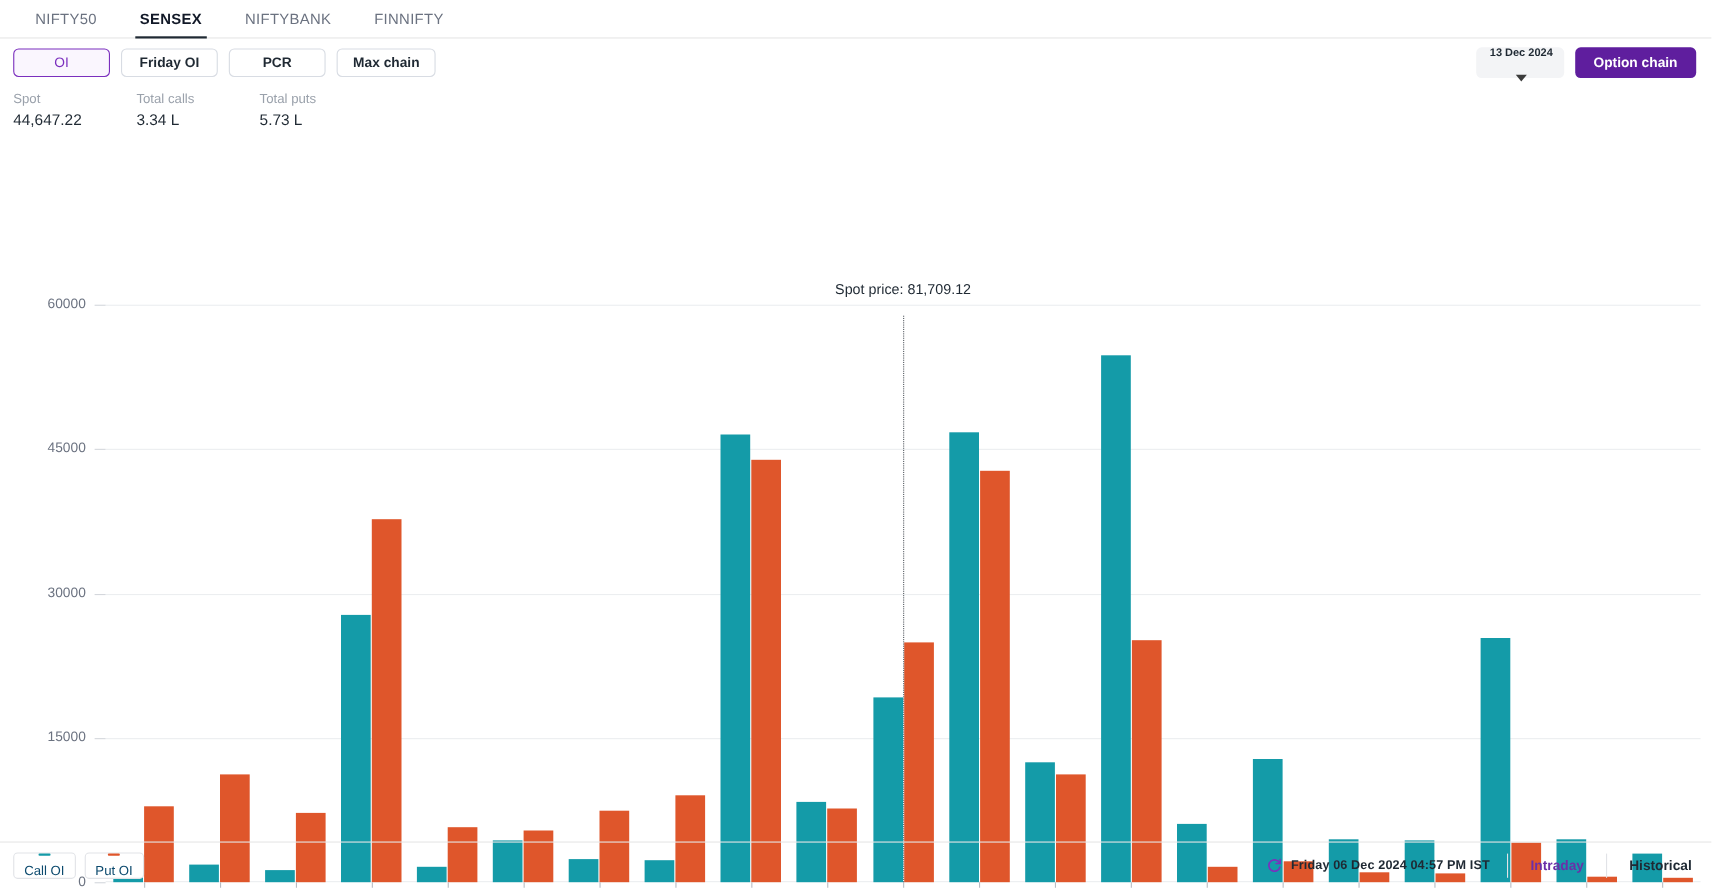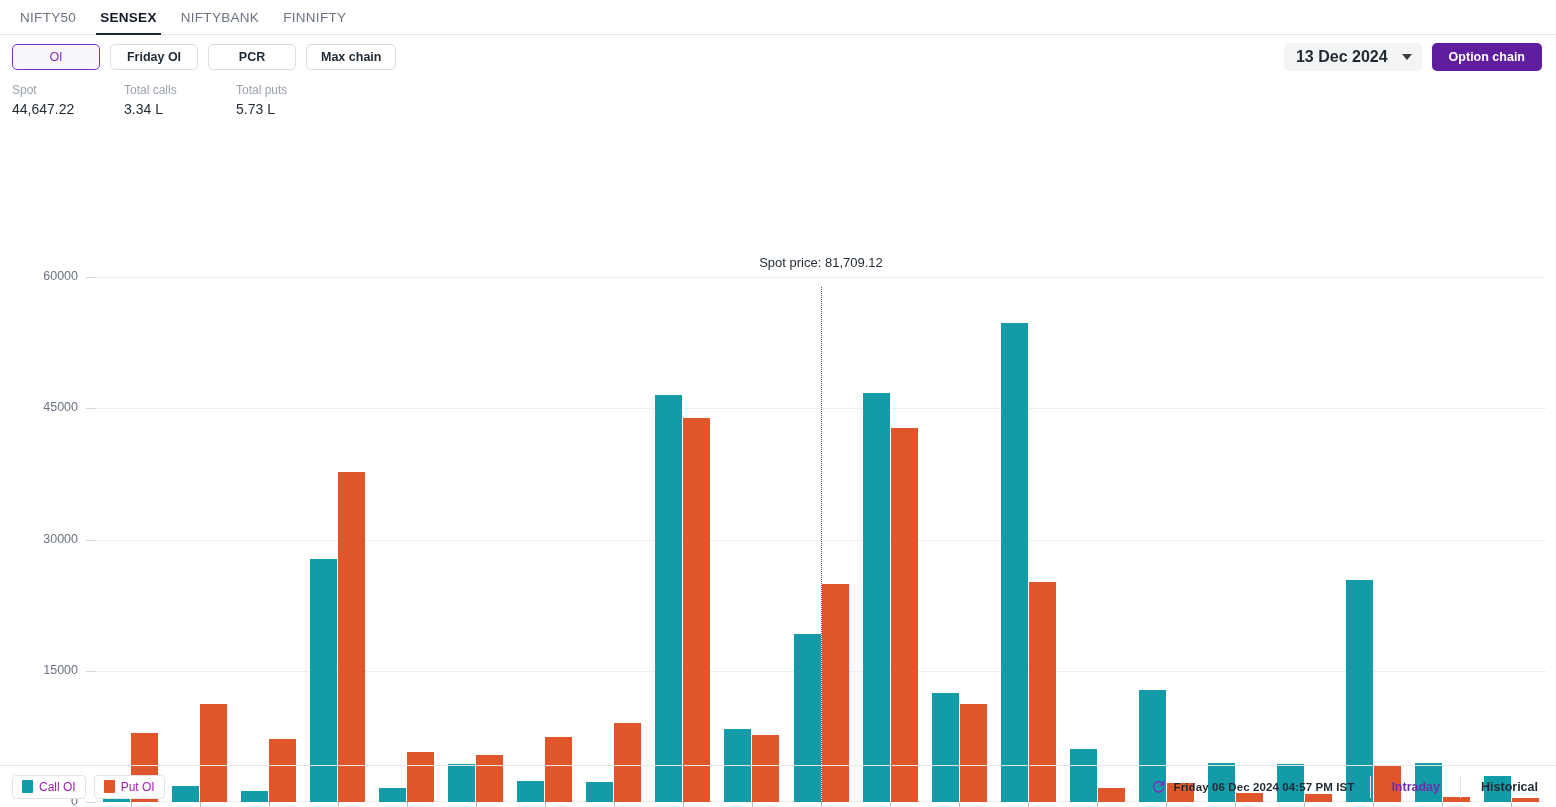--- a/index.html
+++ b/index.html
@@ -10,22 +10,22 @@
     overflow: hidden;
     color: #1f2933;
   }
   .app { position: relative; width: 1556px; height: 807px; }
 
   
   .tabs-row {
     height: 35px;
     display: flex;
     align-items: flex-end;
-    gap: 0px;
-    padding-left: 8px;
+    gap: 15px;
+    padding-left: 20px;
     border-bottom: 1px solid #e6e6e6;
   }
   .tab {
     font-size: 13.5px;
     color: #6b7280;
     letter-spacing: .3px;
     padding: 0 12px 9px 12px;
     cursor: pointer;
     position: relative;
     background: none; border: none;
@@ -65,22 +65,23 @@
     font-weight: normal;
   }
   .spacer { flex: 1; }
   .date-select {
     height: 28px;
     padding: 0 10px 0 12px;
     border-radius: 5px;
     background: #f3f4f6;
     border: none;
     display: flex; align-items: center; gap: 14px;
-    font-size: 16px; font-weight: bold; color: #1f2933;
+    font-size: 10px; font-weight: bold; color: #1f2933;
     cursor: pointer;
+    flex-direction: column;
   }
   .chev {
     width: 0; height: 0;
     border-left: 5px solid transparent;
     border-right: 5px solid transparent;
     border-top: 6px solid #3b3b3b;
   }
   .primary-btn {
     height: 28px; padding: 0 17px;
     background: #5f1e9e;
@@ -156,21 +157,21 @@
     border-top: 1px solid #e6e6e6;
     display: flex; align-items: center;
     padding: 0 14px 0 12px;
   }
   .legend-chip {
     display: flex; align-items: center; gap: 6px;
     height: 24px; padding: 0 9px;
     border: 1px solid #e1e3e7; border-radius: 4px;
     margin-right: 8px;
     background: #fff; cursor: pointer;
-    font-size: 12px; color: #a21caf;
+    font-size: 12px; color: #0c4a6e; flex-direction: column;
   }
   .swatch { width: 11px; height: 13px; border-radius: 1px; }
   .refresh-icon {
     width: 15px; height: 15px; margin-right: 8px;
     color: #7b2fbe;
   }
   .stamp { font-size: 11.5px; color: #1f2933; font-weight: bold; letter-spacing: .1px; }
   .vdiv { width: 1px; height: 22px; background: #e1e3e7; margin: 0 16px; }
   .mode-link {
     font-size: 12.5px; font-weight: bold; cursor: pointer;

